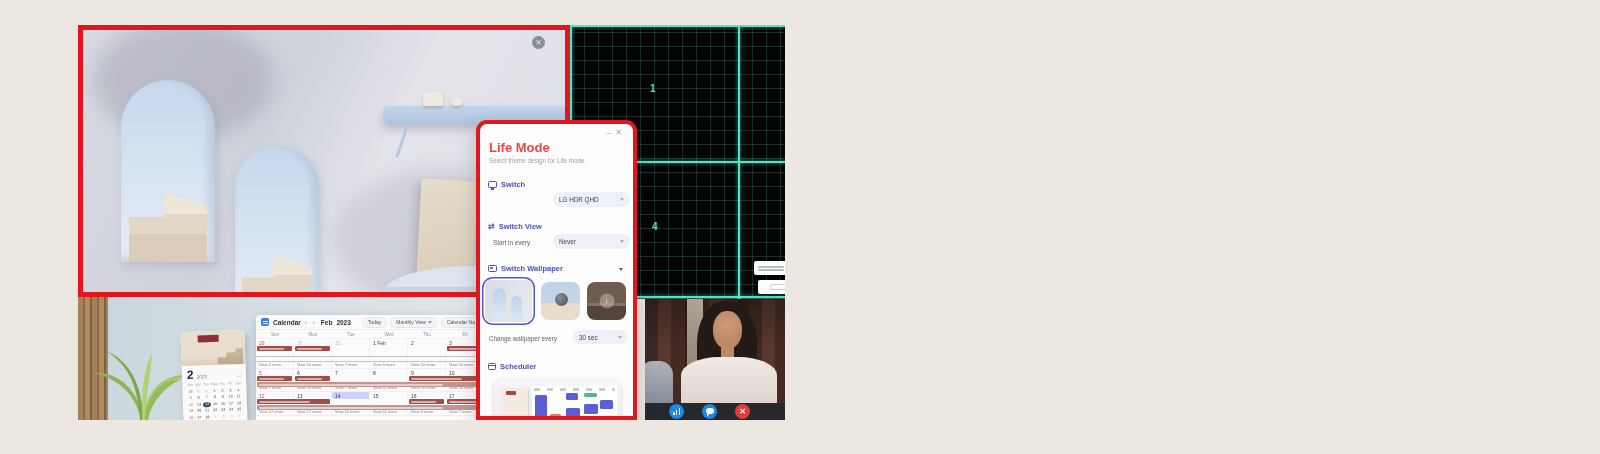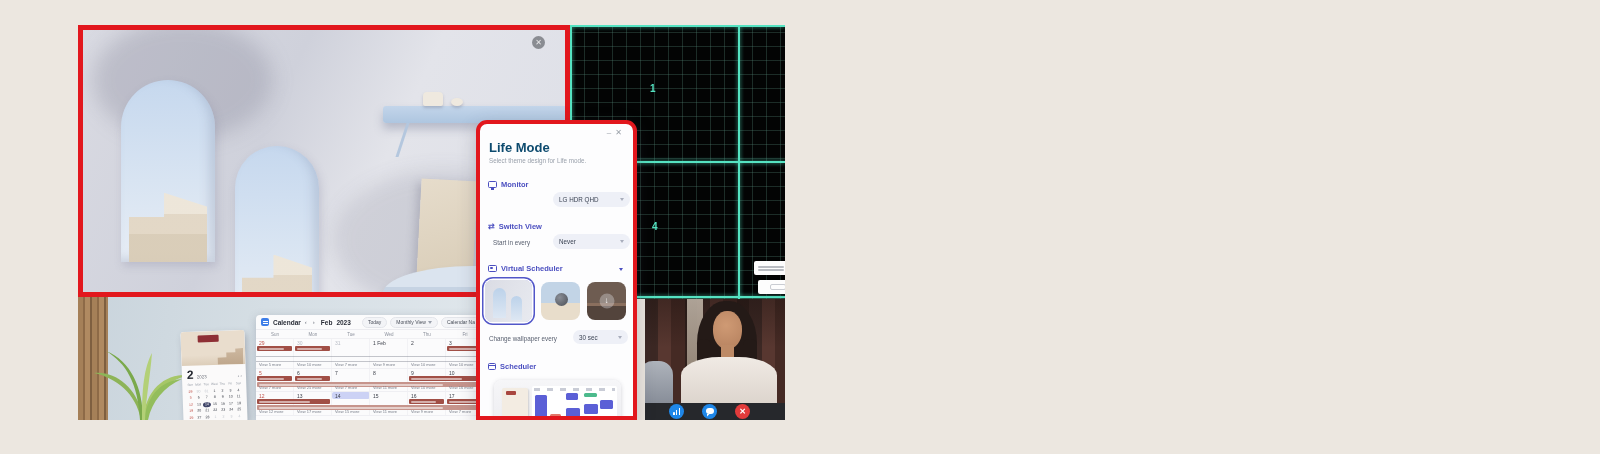--- a/index.html
+++ b/index.html
@@ -77,21 +77,21 @@
       repeating-linear-gradient(90deg, transparent 0 2px, transparent 2px 38px),
       repeating-linear-gradient(0deg, rgba(90,95,110,.35) 0 1.5px, transparent 1.5px 5px); }
   .skel-cols { position:absolute; left:0; right:0; display:grid; grid-template-columns:repeat(7,38px); }
   .skel-cols i { height:100%; border-right:1px solid #f2f2f5; }
   .more-row { position:absolute; left:0; right:0; display:grid; grid-template-columns:repeat(7,38px); }
   .more-row span { font-size:4px; color:#7b8touch08c; color:#7b808c; padding-left:3px; }
 
   
   .panel { left:398px; top:95px; width:161px; height:300px; border:4px solid #e2171d; border-radius:11px 11px 0 0; background:#fdfdfe; z-index:5; overflow:hidden; box-shadow:0 6px 18px rgba(60,60,80,.25); }
   .p-controls { position:absolute; right:7px; top:4px; font-size:8px; color:#9aa0a8; letter-spacing:4px; cursor:pointer; }
-  .p-title { position:absolute; left:9px; top:16px; font-size:13px; font-weight:bold; color:#0c4a6e; }
+  .p-title { position:absolute; left:9px; top:16px; font-size:13px; font-weight:bold; color:#ef4444; }
   .p-sub { position:absolute; left:9px; top:33px; font-size:6.3px; color:#9aa1ab; }
   .sec { position:absolute; left:8px; display:flex; align-items:center; gap:4px; color:#4b4fc0; font-size:7.5px; font-weight:bold; }
   .drop { position:absolute; height:15px; background:#eef0f7; border-radius:8px; font-size:6.3px; color:#3c4454; display:flex; align-items:center; padding:0 6px; cursor:pointer; }
   .drop .caret { margin-left:auto; border-top-color:#a9aebc; }
   .rowlab { position:absolute; font-size:6.3px; color:#5a6170; }
   .ic { display:inline-block; position:relative; }
   .ic-mon { width:9px; height:7px; border:1.2px solid #4b4fc0; border-radius:1.5px; }
   .ic-mon::after { content:""; position:absolute; left:2px; bottom:-2.5px; width:3px; height:1.5px; background:#4b4fc0; }
   .ic-switch { font-size:8px; font-weight:bold; line-height:8px; }
   .ic-wall { width:9px; height:7.5px; border:1.2px solid #4b4fc0; border-radius:1.5px; }
@@ -358,40 +358,40 @@
     </div>
   </div>
 
   <div class="abs panel">
     <div class="p-controls"><span>–</span><span>✕</span></div>
     <div class="p-title">Life Mode</div>
     <div class="p-sub">Select theme design for Life mode.</div>
 
     <div class="sec" style="top:56px;">
       <span class="ic ic-mon"></span>
-      <span>Monitor</span>
+      <span>Switch</span>
     </div>
     <div class="drop" style="left:73px;top:68px;width:77px;">
       <span>LG HDR QHD</span>
         <span class="caret"></span>
     </div>
 
     <div class="sec" style="top:98px;">
       <span class="ic ic-switch">⇄</span>
       <span>Switch View</span>
     </div>
     <div class="rowlab" style="left:13px;top:115px;">Start in every</div>
     <div class="drop" style="left:73px;top:110px;width:77px;">
       <span>Never</span>
         <span class="caret"></span>
     </div>
 
     <div class="sec" style="top:140px;">
       <span class="ic ic-wall"></span>
-      <span>Virtual Scheduler</span>
+      <span>Switch Wallpaper</span>
     </div>
     <span class="caret sec-caret" style="top:144px;border-top-color:#4b4fc0;"></span>
 
     <div class="thumbs" id="vw-thumbs">
         <div class="thumb selected th-arch" style="left: 0px; top: 0px; width: 47px; height: 42px;">
           <i style="left: 8px; top: 8px; width: 13px; height: 30px;"></i>
           <i style="left: 26px; top: 16px; width: 11px; height: 24px;"></i>
         </div>
         <div class="thumb th-speaker" style="left: 56px; top: 2px; width: 39px; height: 38px;">
           <i></i>

